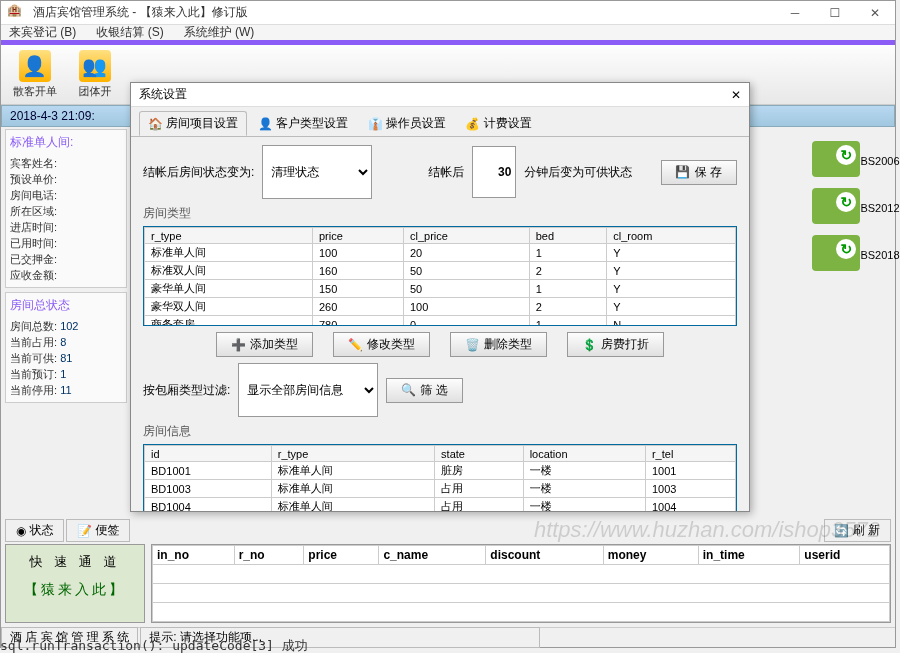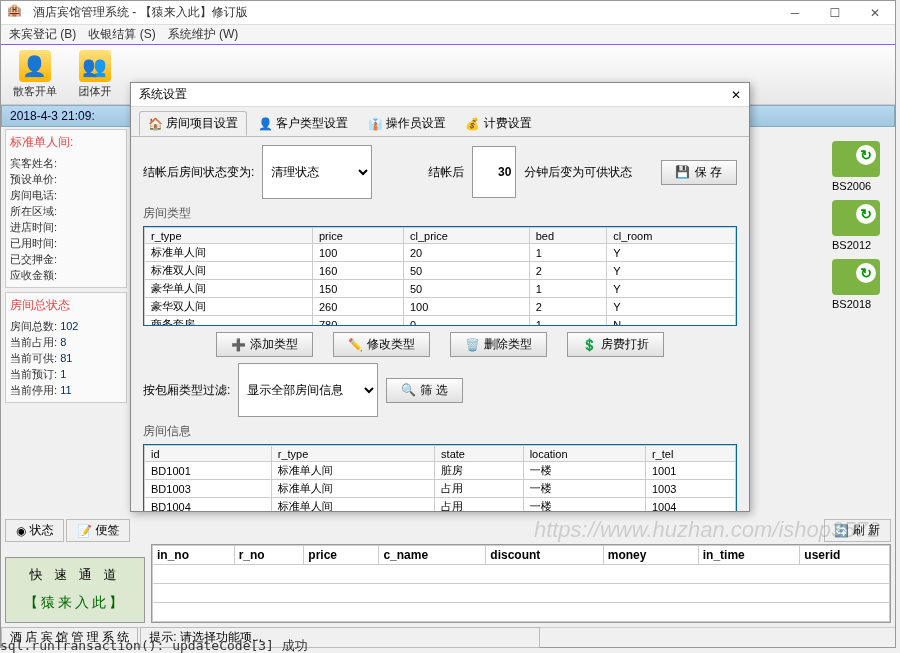--- a/index.html
+++ b/index.html
@@ -3,40 +3,40 @@
 <meta charset="utf-8">
 <style>
 * { box-sizing: border-box; font-family: "Microsoft YaHei", Arial, sans-serif; }
 body { margin: 0; background: #f0f0f0; width: 900px; height: 653px; overflow: hidden; position: relative; font-size: 12px; }
 .main-window { position: absolute; top: 0; left: 0; width: 896px; height: 648px; border: 1px solid #999; background: #f0f0f0; }
 .titlebar { height: 24px; background: #fff; display: flex; align-items: center; border-bottom: 1px solid #ddd; }
 .titlebar-icon { width: 20px; height: 20px; margin: 0 6px; }
 .titlebar-text { flex: 1; font-size: 12px; color: #333; }
 .win-btns { display: flex; }
 .win-btn { width: 40px; height: 24px; display: flex; align-items: center; justify-content: center; color: #555; }
-.menubar { height: 20px; background: #f5f5f5; display: flex; align-items: center; padding: 0 8px; gap: 12px; border-bottom: 1px solid #8b5cf6; }
+.menubar { height: 20px; background: #f5f5f5; display: flex; align-items: center; padding: 0 8px; gap: 20px; border-bottom: 5px solid #8b5cf6; }
 .menubar span { font-size: 12px; color: #333; }
 .toolbar { height: 60px; background: linear-gradient(#fdfdfd,#e8e8e8); display: flex; align-items: center; padding: 0 4px; border-bottom: 1px solid #ccc; }
 .tool-item { display: flex; flex-direction: column; align-items: center; width: 60px; font-size: 11px; color: #333; }
 .tool-icon { width: 32px; height: 32px; border-radius: 4px; margin-bottom: 2px; display: flex; align-items: center; justify-content: center; font-size: 20px; }
 .status-time { background: linear-gradient(#b8d8f0,#a0c8e0); color: #003; font-size: 12px; padding: 3px 8px; border: 1px solid #8ab; }
 .left-panel { position: absolute; left: 4px; top: 128px; width: 122px; }
 .panel-section { border: 1px solid #ccc; background: #fafafa; margin-bottom: 4px; padding: 4px; }
-.panel-title { color: #ef4444; font-size: 12px; font-weight: normal; margin-bottom: 4px; }
+.panel-title { color: #8b5cf6; font-size: 12px; font-weight: normal; margin-bottom: 4px; }
 .panel-row { font-size: 11px; color: #333; line-height: 16px; }
 .panel-row .val { color: #036; }
 .right-panel { position: absolute; right: 4px; top: 140px; width: 70px; display: flex; flex-direction: column; gap: 8px; align-items: center; }
-.right-item { display: flex; flex-direction: column; font-size: 11px; }
+.right-item { display: flex; align-items: center; font-size: 11px; }
 .right-icon { width: 48px; height: 36px; background: #7cb342; border-radius: 4px; position: relative; margin-bottom: 3px; }
 .right-icon::after { content: "↻"; position: absolute; right: 4px; top: 4px; width: 20px; height: 20px; background: #fff; border-radius: 50%; color: #090; display: flex; align-items: center; justify-content: center; font-size: 14px; font-weight: bold; }
 .bottom-area { position: absolute; left: 4px; right: 4px; bottom: 24px; }
 .bottom-tabs { display: flex; gap: 2px; margin-bottom: 2px; }
 .tab-btn { background: #f0f0f0; border: 1px solid #bbb; padding: 2px 10px; font-size: 12px; display: flex; align-items: center; gap: 3px; }
 .quick-panel { display: flex; gap: 6px; }
-.quick-left { width: 140px; border: 1px solid #999; background: #dde8d0; padding: 4px; margin-top: 13px; }
+.quick-left { width: 140px; border: 1px solid #999; background: #dde8d0; padding: 4px; }
 .quick-title { background: #dde8d0; text-align: center; padding: 4px; letter-spacing: 4px; font-size: 13px; }
 .quick-sub { color: #060; text-align: center; font-size: 14px; padding: 6px 0; letter-spacing: 3px; }
 .bottom-table { flex: 1; border: 1px solid #999; background: #fff; font-size: 12px; }
 .bottom-table table { width: 100%; border-collapse: collapse; }
 .bottom-table th, .bottom-table td { border: 1px solid #ccc; padding: 2px 4px; text-align: left; height: 18px; }
 .statusbar { position: absolute; bottom: 0; left: 0; right: 0; height: 20px; background: #f0f0f0; border-top: 1px solid #ccc; display: flex; align-items: center; }
 .statusbar-cell { border: 1px solid #bbb; padding: 1px 8px; font-size: 12px; margin-right: 2px; }
 .modal { position: absolute; left: 130px; top: 82px; width: 620px; height: 430px; background: #f0f0f0; border: 1px solid #888; box-shadow: 2px 2px 8px rgba(0,0,0,0.3); display: flex; flex-direction: column; }
 .modal-title { height: 24px; display: flex; align-items: center; padding: 0 8px; background: #fff; border-bottom: 1px solid #ddd; gap: 36px; }
 .modal-tabs { display: flex; padding: 4px 8px 0; border-bottom: 1px solid #bbb; gap: 2px; }

